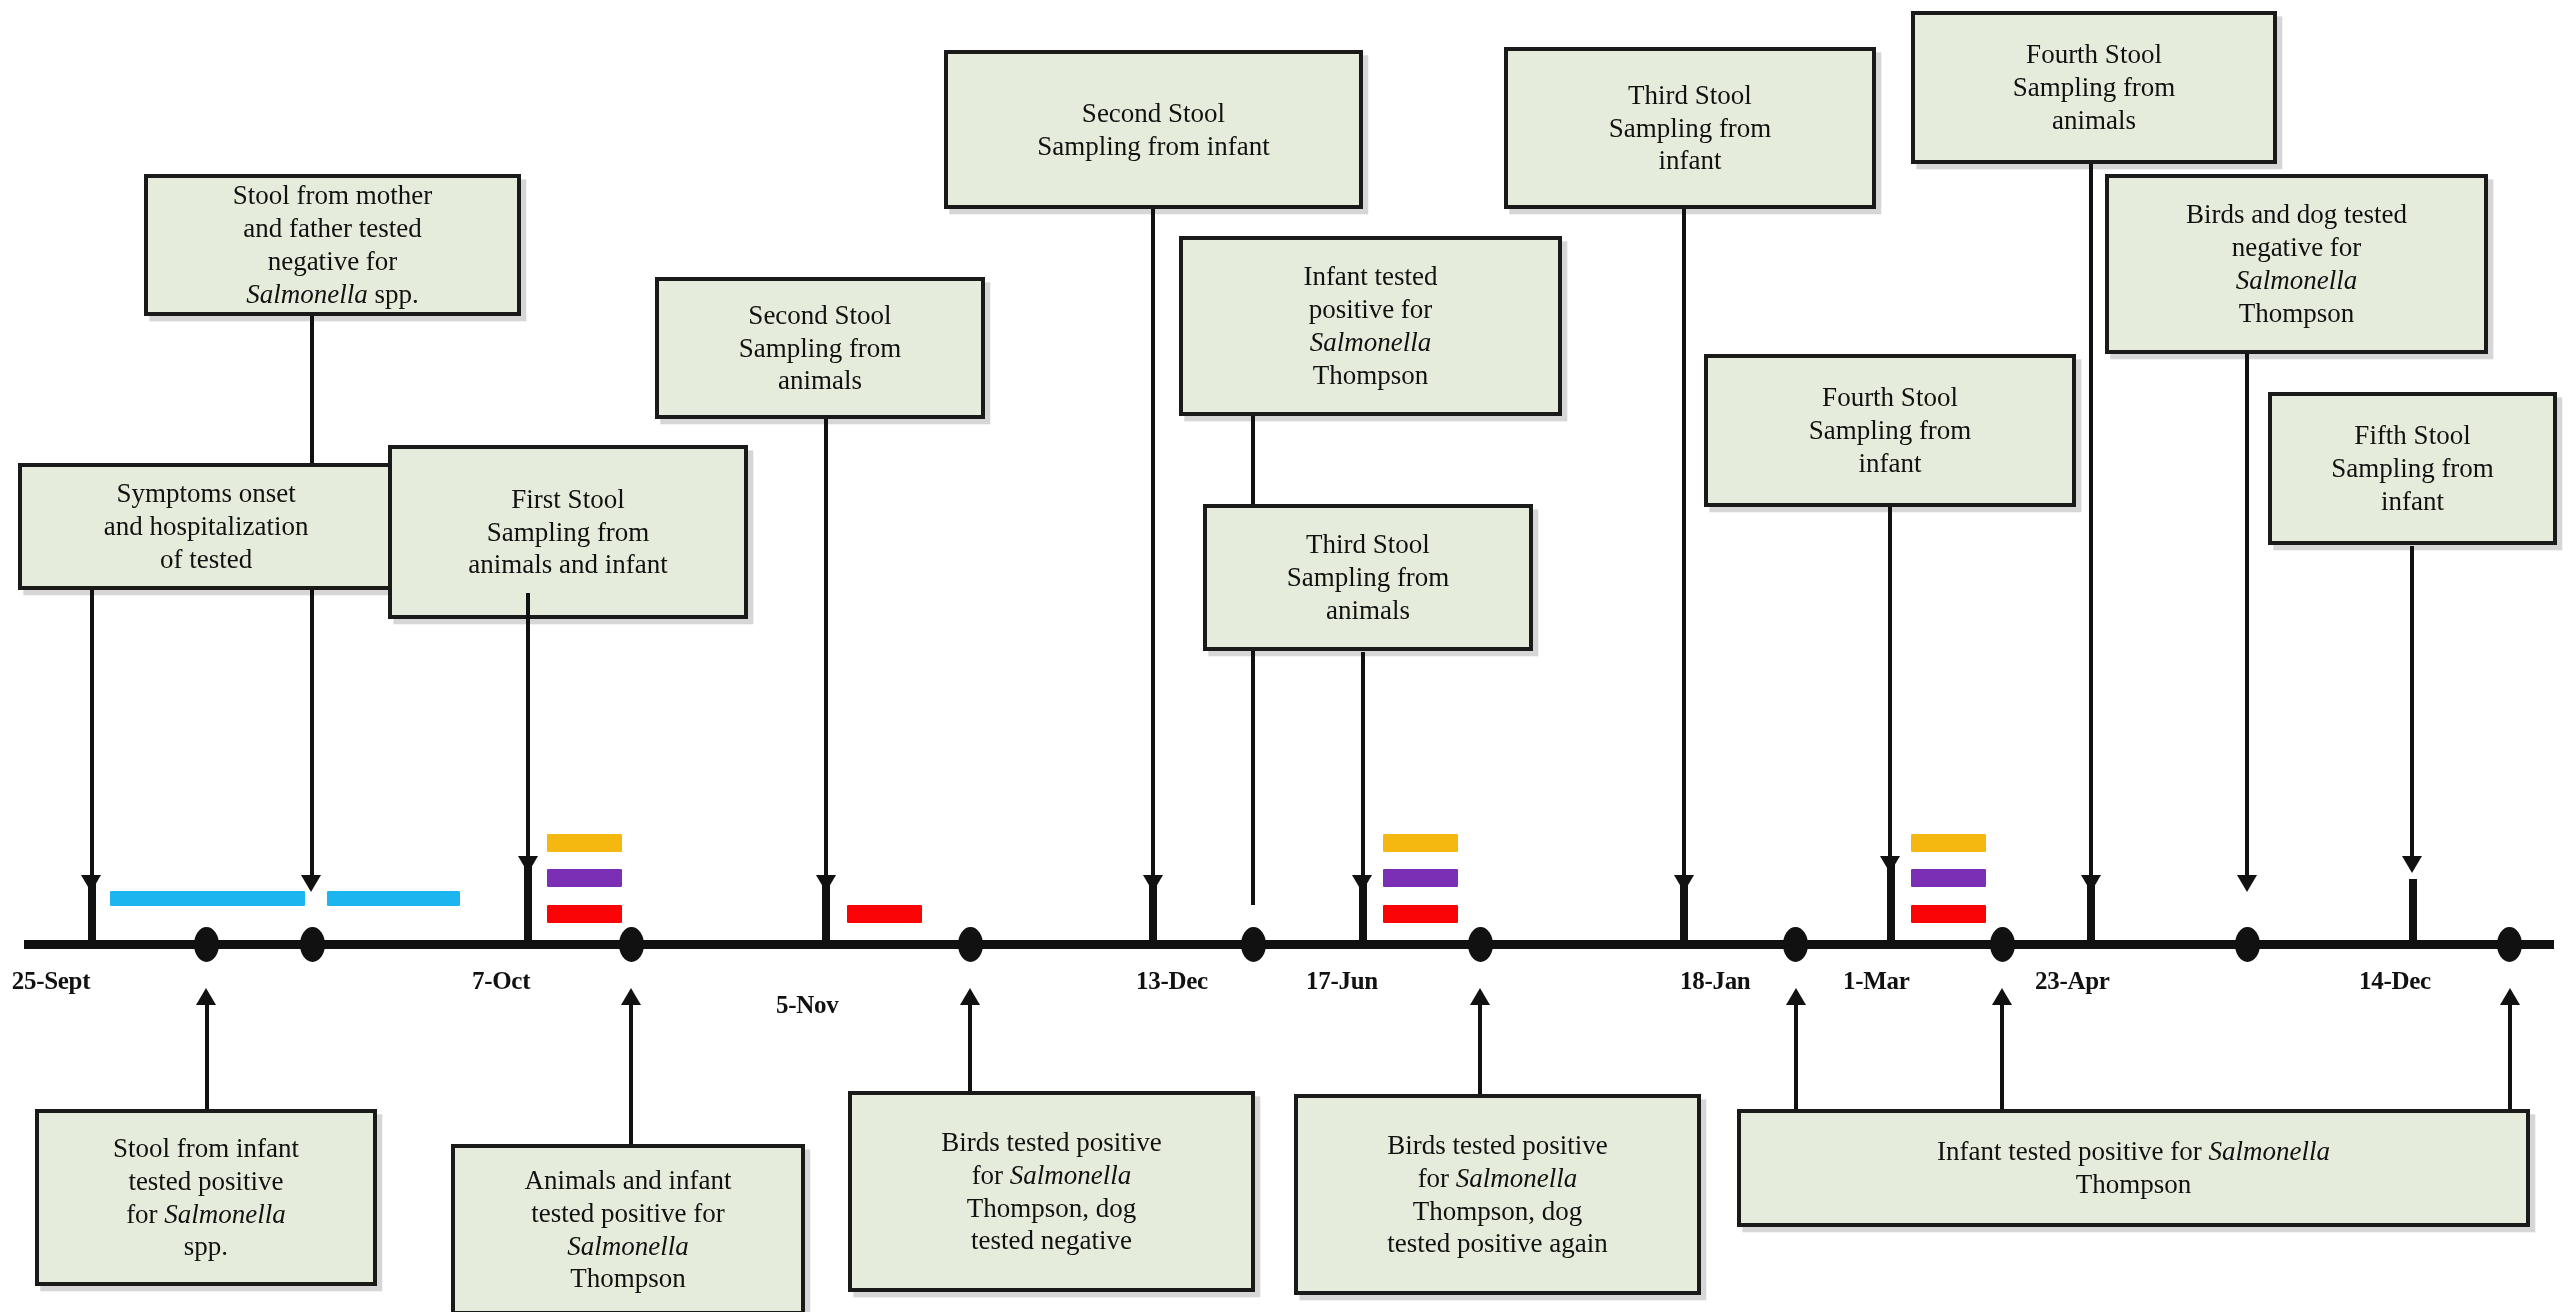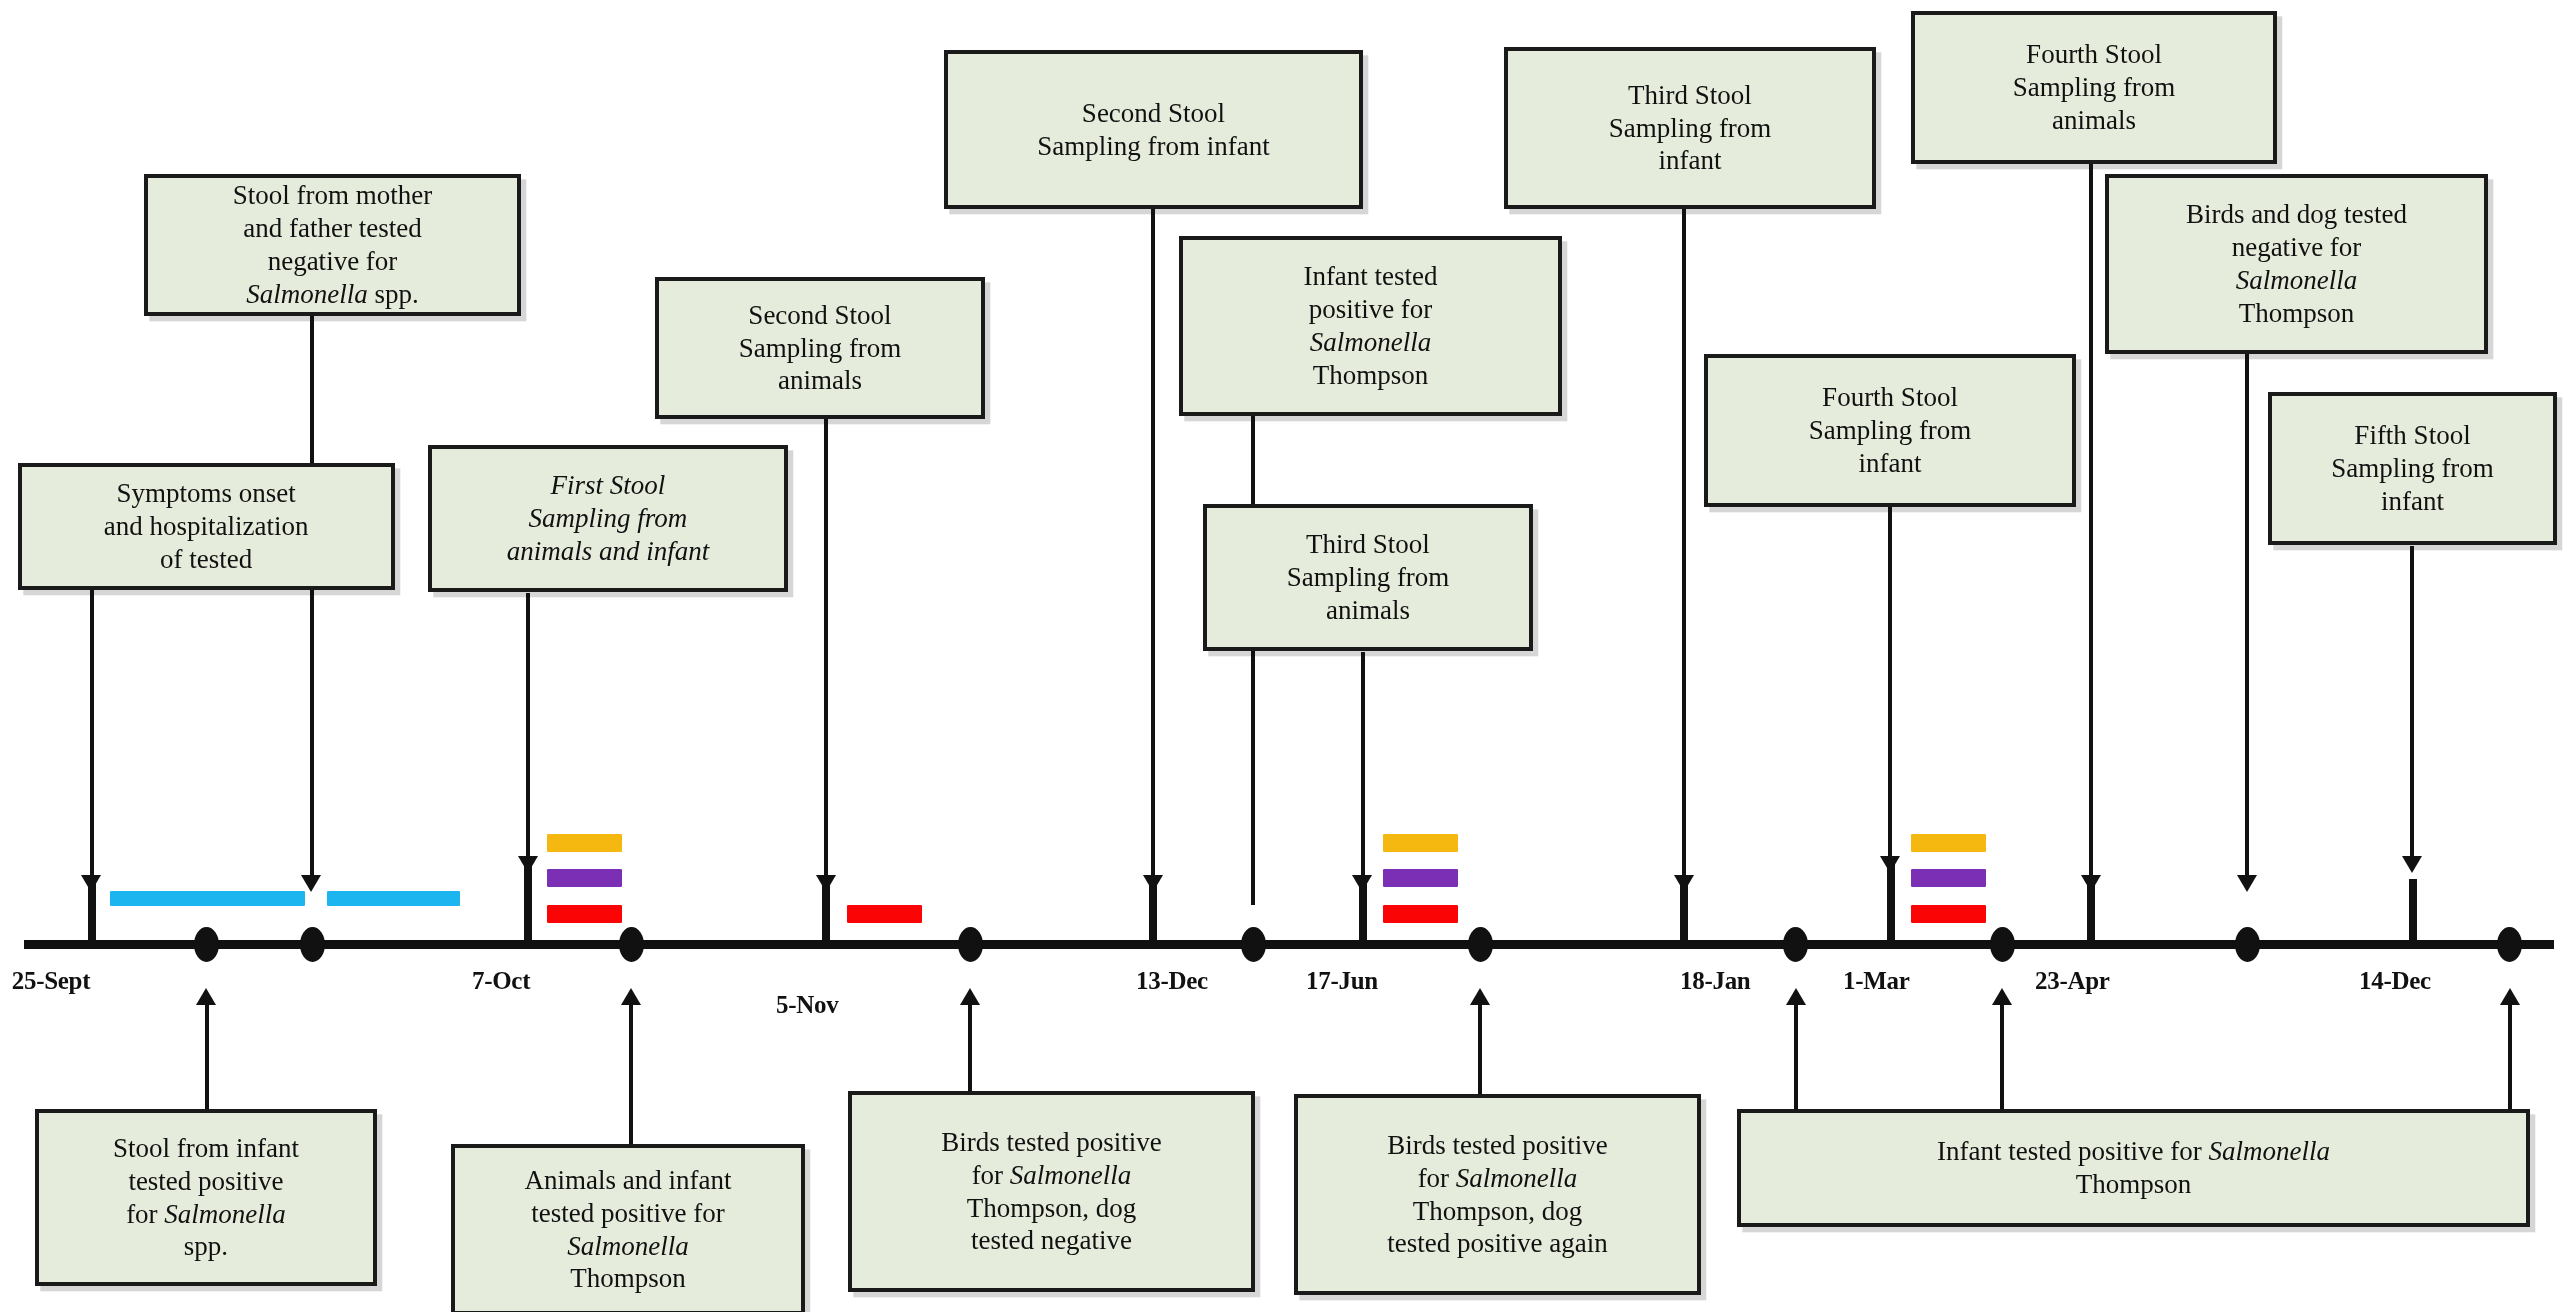--- a/index.html
+++ b/index.html
@@ -93,21 +93,21 @@
   <div class="box" style="left:17.7px;top:463px;width:377px;height:127px;">
     <span class="txt">
       <span>Symptoms onset</span><br>
       <span>and hospitalization</span><br>
       <span>of tested</span>
     </span>
   </div>
   <div class="conn" style="left:90px;top:590px;height:289px;"></div>
   <div class="arrowhead down" style="left:81px;top:875px;"></div>
 
-  <div class="box" style="left:428px;top:445px;width:360px;height:147px;font-style:italic;">
+  <div class="box" style="left:388px;top:445px;width:360px;height:174px;">
     <span class="txt">
       <span>First Stool</span><br>
       <span>Sampling from</span><br>
       <span>animals and infant</span>
     </span>
   </div>
   <div class="conn" style="left:526px;top:593px;height:268px;"></div>
   <div class="arrowhead down" style="left:518px;top:856px;"></div>
 
   <div class="box" style="left:655px;top:277px;width:330px;height:142px;">

